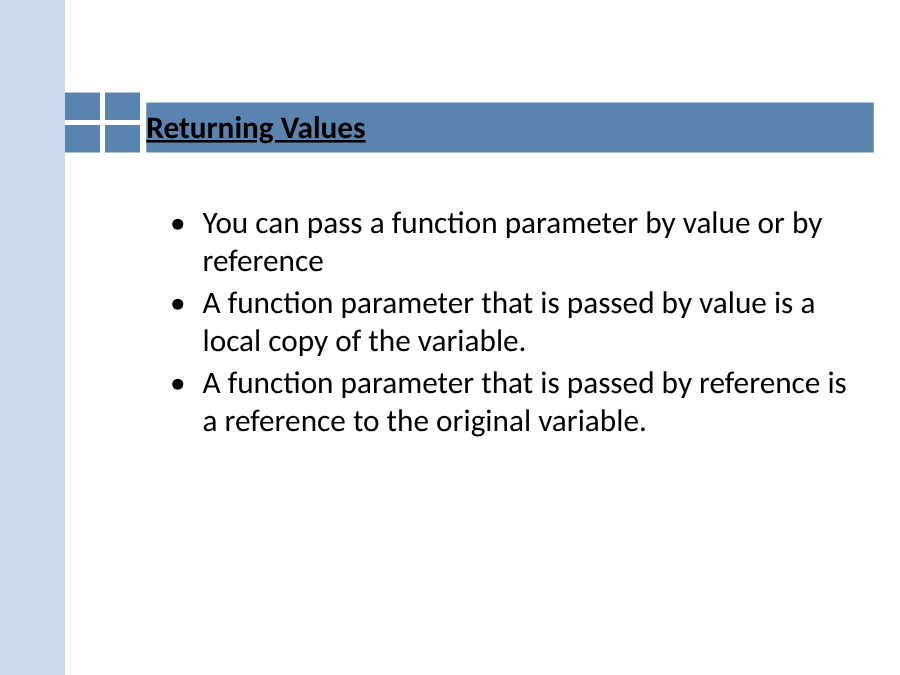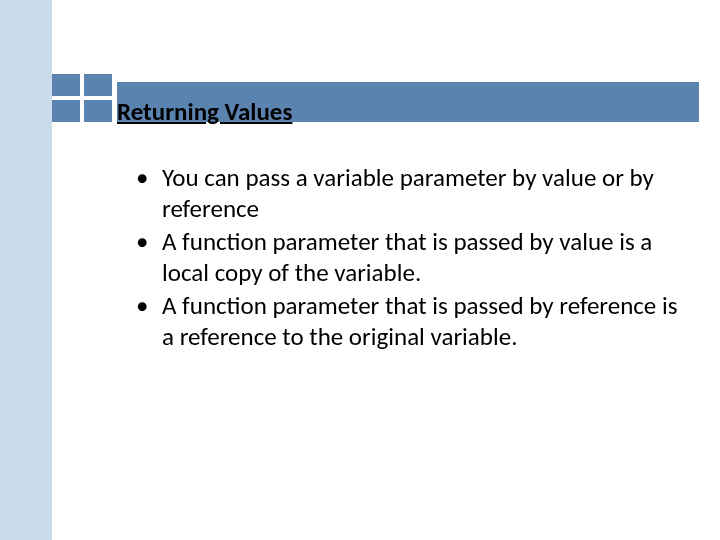--- a/index.html
+++ b/index.html
@@ -65,21 +65,20 @@
     }
     .title-text {
       position: absolute;
       left: 117px;
       top: 86px;
       font-size: 25px;
       font-weight: bold;
       color: #000000;
       text-decoration: underline;
       z-index: 2;
-      margin-top: 10px;
     }
     .content {
       position: absolute;
       left: 128px;
       top: 162px;
       width: 560px;
     }
     .bullet-item {
       display: flex;
       align-items: flex-start;
@@ -106,21 +105,21 @@
 <div class="square-tl2"></div>
 <div class="square-bl"></div>
 <div class="square-bl2"></div>
 
 <div class="title-bar"></div>
 <div class="title-text">Returning Values</div>
 
 <div class="content">
   <div class="bullet-item">
     <div class="bullet-marker">•</div>
-    <div class="bullet-text">You can pass a variable parameter by value or by reference</div>
+    <div class="bullet-text">You can pass a function parameter by value or by reference</div>
   </div>
   <div class="bullet-item">
     <div class="bullet-marker">•</div>
     <div class="bullet-text">A function parameter that is passed by value is a local copy of the variable.</div>
   </div>
   <div class="bullet-item">
     <div class="bullet-marker">•</div>
     <div class="bullet-text">A function parameter that is passed by reference is a reference to the original variable.</div>
   </div>
 </div>

